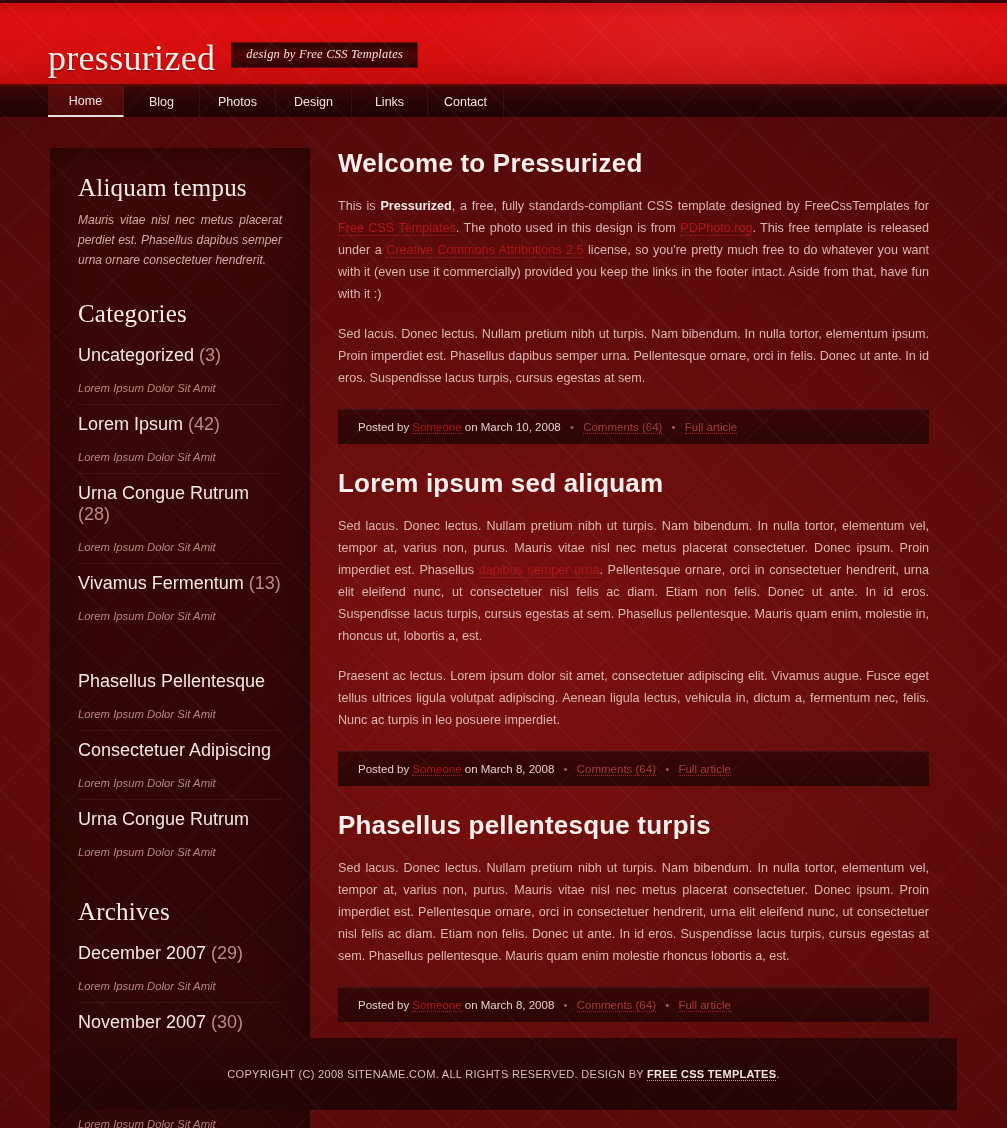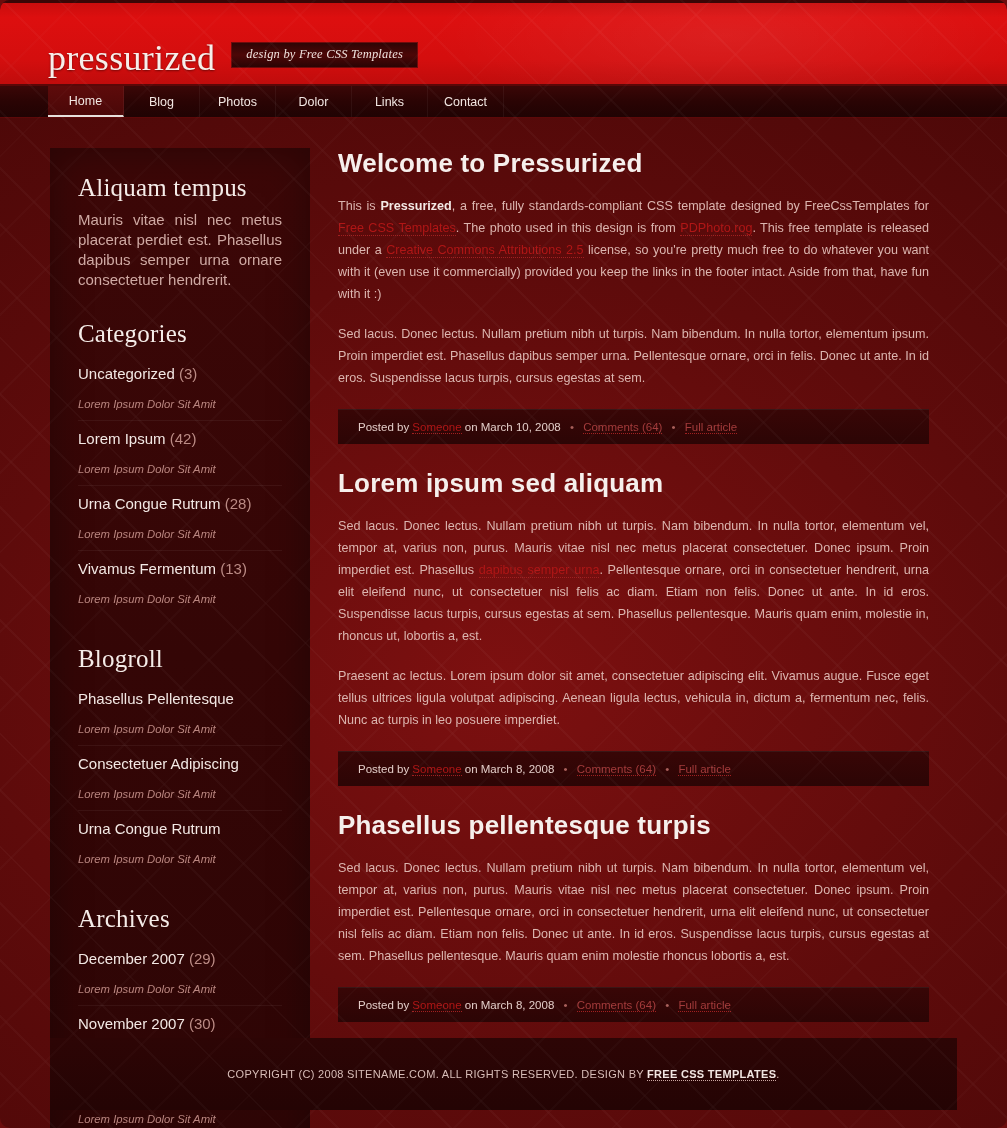--- a/index.html
+++ b/index.html
@@ -18,21 +18,20 @@
   }
 
   
   #page {
     position: relative;
     width: 1007px;
     height: 1128px;
     background:
       radial-gradient(ellipse 900px 700px at 50% 60%, #7d1010 0%, #5e0b0b 58%, #4d0808 100%);
     overflow: hidden;
-    border-radius: 10px;
   }
 
   
   #watermark {
     position: absolute;
     inset: 0;
     pointer-events: none;
     opacity: .06;
     background:
       repeating-linear-gradient(45deg, transparent 0 38px, rgba(255,255,255,.5) 38px 40px),
@@ -137,32 +136,33 @@
   .side-block + .side-block { margin-top: 30px; }
 
   .side-title {
     font-family: "Liberation Serif", serif;
     font-size: 25px;
     color: #f5ece8;
     margin-bottom: 8px;
     letter-spacing: .2px;
   }
   .side-intro {
-    font-size: 15px;
+    font-size: 12px;
     line-height: 20px;
     color: #cfa9a3;
     text-align: justify;
+    font-style: italic;
   }
 
   .side-list { list-style: none; }
   .side-list li { padding: 9px 0 10px 0; }
   .side-list li + li { border-top: 1px solid rgba(255,255,255,.055); }
   .side-link {
     display: block;
-    font-size: 15px;
+    font-size: 18px;
     color: #f3e8e4;
     cursor: pointer;
     margin-bottom: 2px;
   }
   .side-link .count { color: #bb8b85; font-weight: normal; }
   .side-sub {
     display: block;
     font-size: 11.3px;
     font-style: italic;
     color: #b9857f;
@@ -249,21 +249,21 @@
     <div id="logo-row">
       <div id="logo-text">pressurized</div>
       <div id="tagline-badge">design by Free CSS Templates</div>
     </div>
   </div>
 
   <div id="nav">
     <div class="nav-item active">Home</div>
     <div class="nav-item">Blog</div>
     <div class="nav-item">Photos</div>
-    <div class="nav-item">Dolor</div>
+    <div class="nav-item">Design</div>
     <div class="nav-item">Links</div>
     <div class="nav-item">Contact</div>
   </div>
 
   <div id="content">
 
     <aside id="sidebar">
 
       <div class="side-block">
         <div class="side-title">Aliquam tempus</div>
@@ -286,21 +286,20 @@
             <span class="side-sub">Lorem Ipsum Dolor Sit Amit</span>
           </li>
           <li>
             <span class="side-link"><span>Vivamus Fermentum</span> <span class="count">(13)</span></span>
             <span class="side-sub">Lorem Ipsum Dolor Sit Amit</span>
           </li>
         </ul>
       </div>
 
       <div class="side-block">
-        <div class="side-title">Blogroll</div>
         <ul class="side-list">
           <li>
             <span class="side-link">Phasellus Pellentesque</span>
             <span class="side-sub">Lorem Ipsum Dolor Sit Amit</span>
           </li>
           <li>
             <span class="side-link">Consectetuer Adipiscing</span>
             <span class="side-sub">Lorem Ipsum Dolor Sit Amit</span>
           </li>
           <li>

